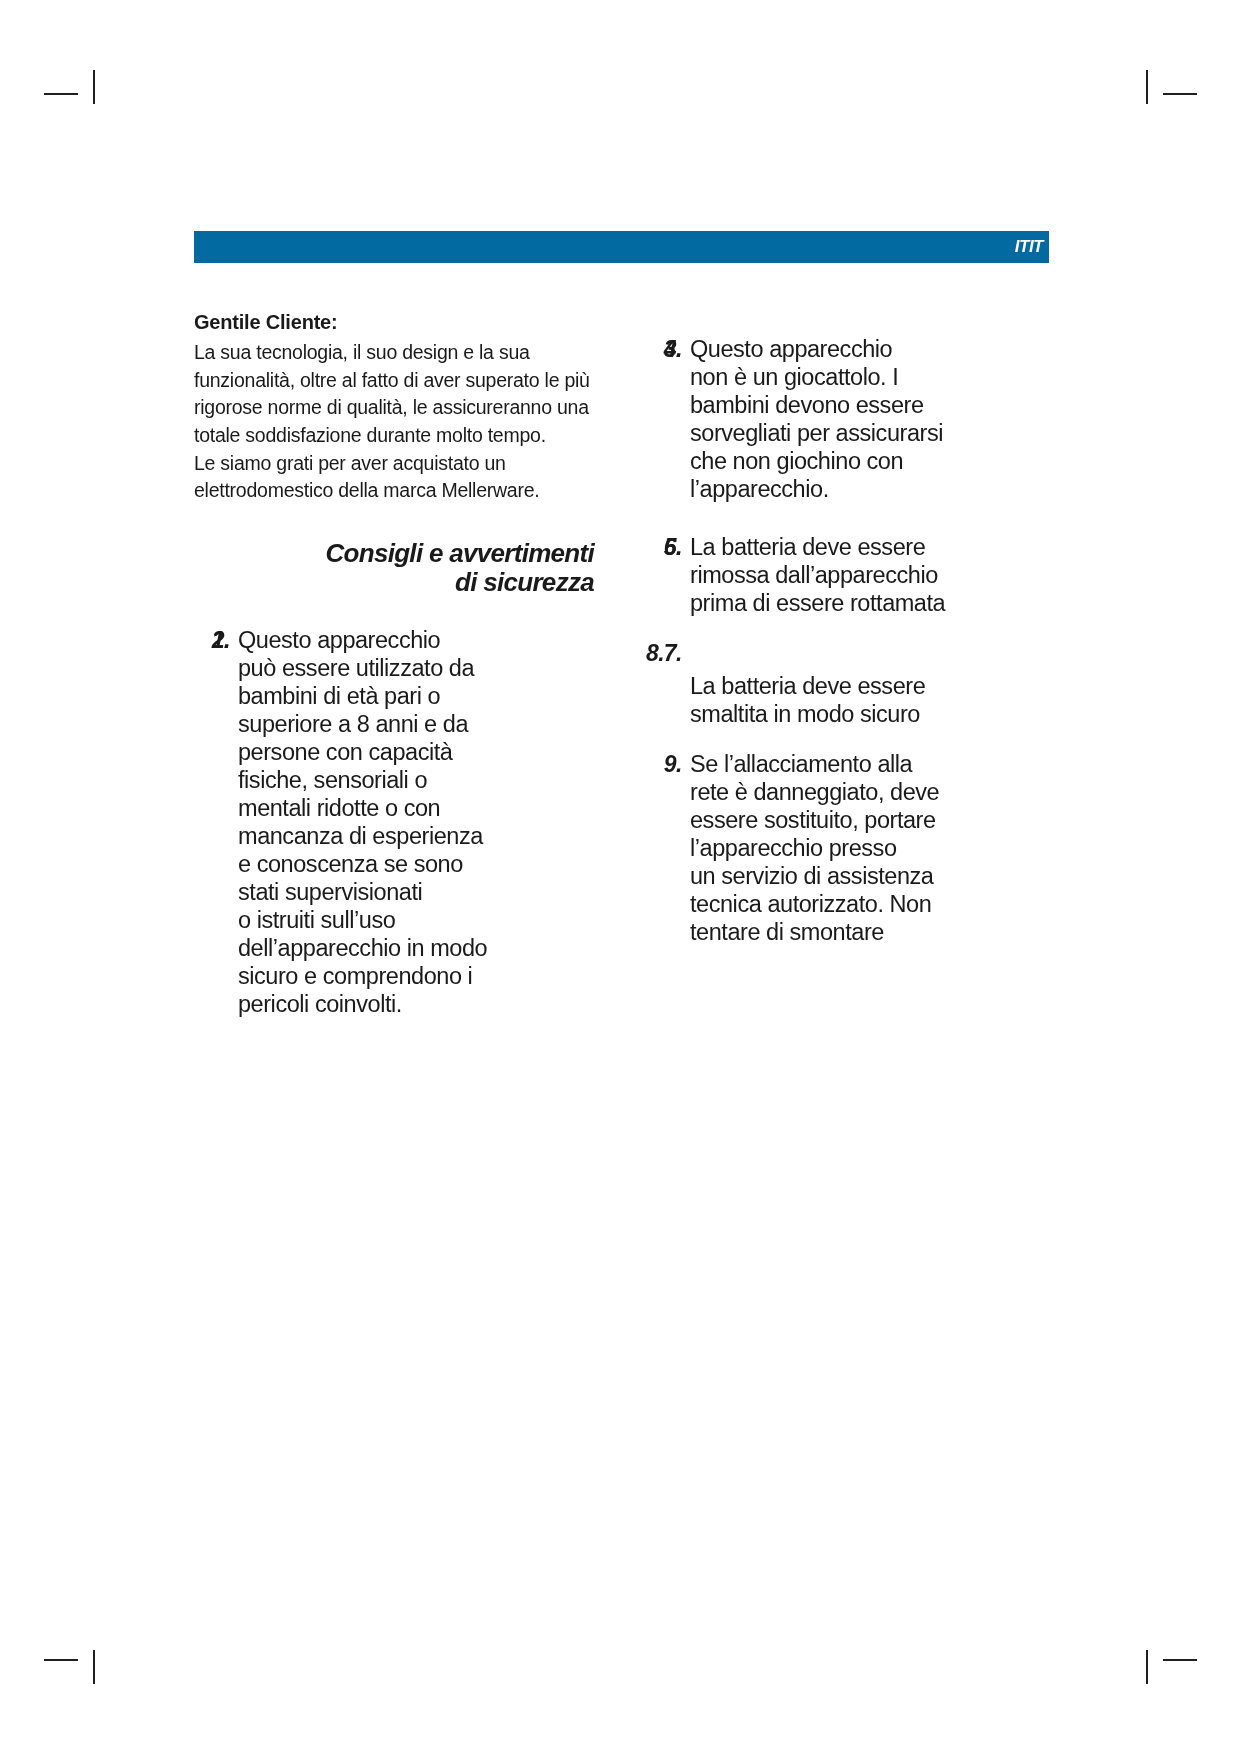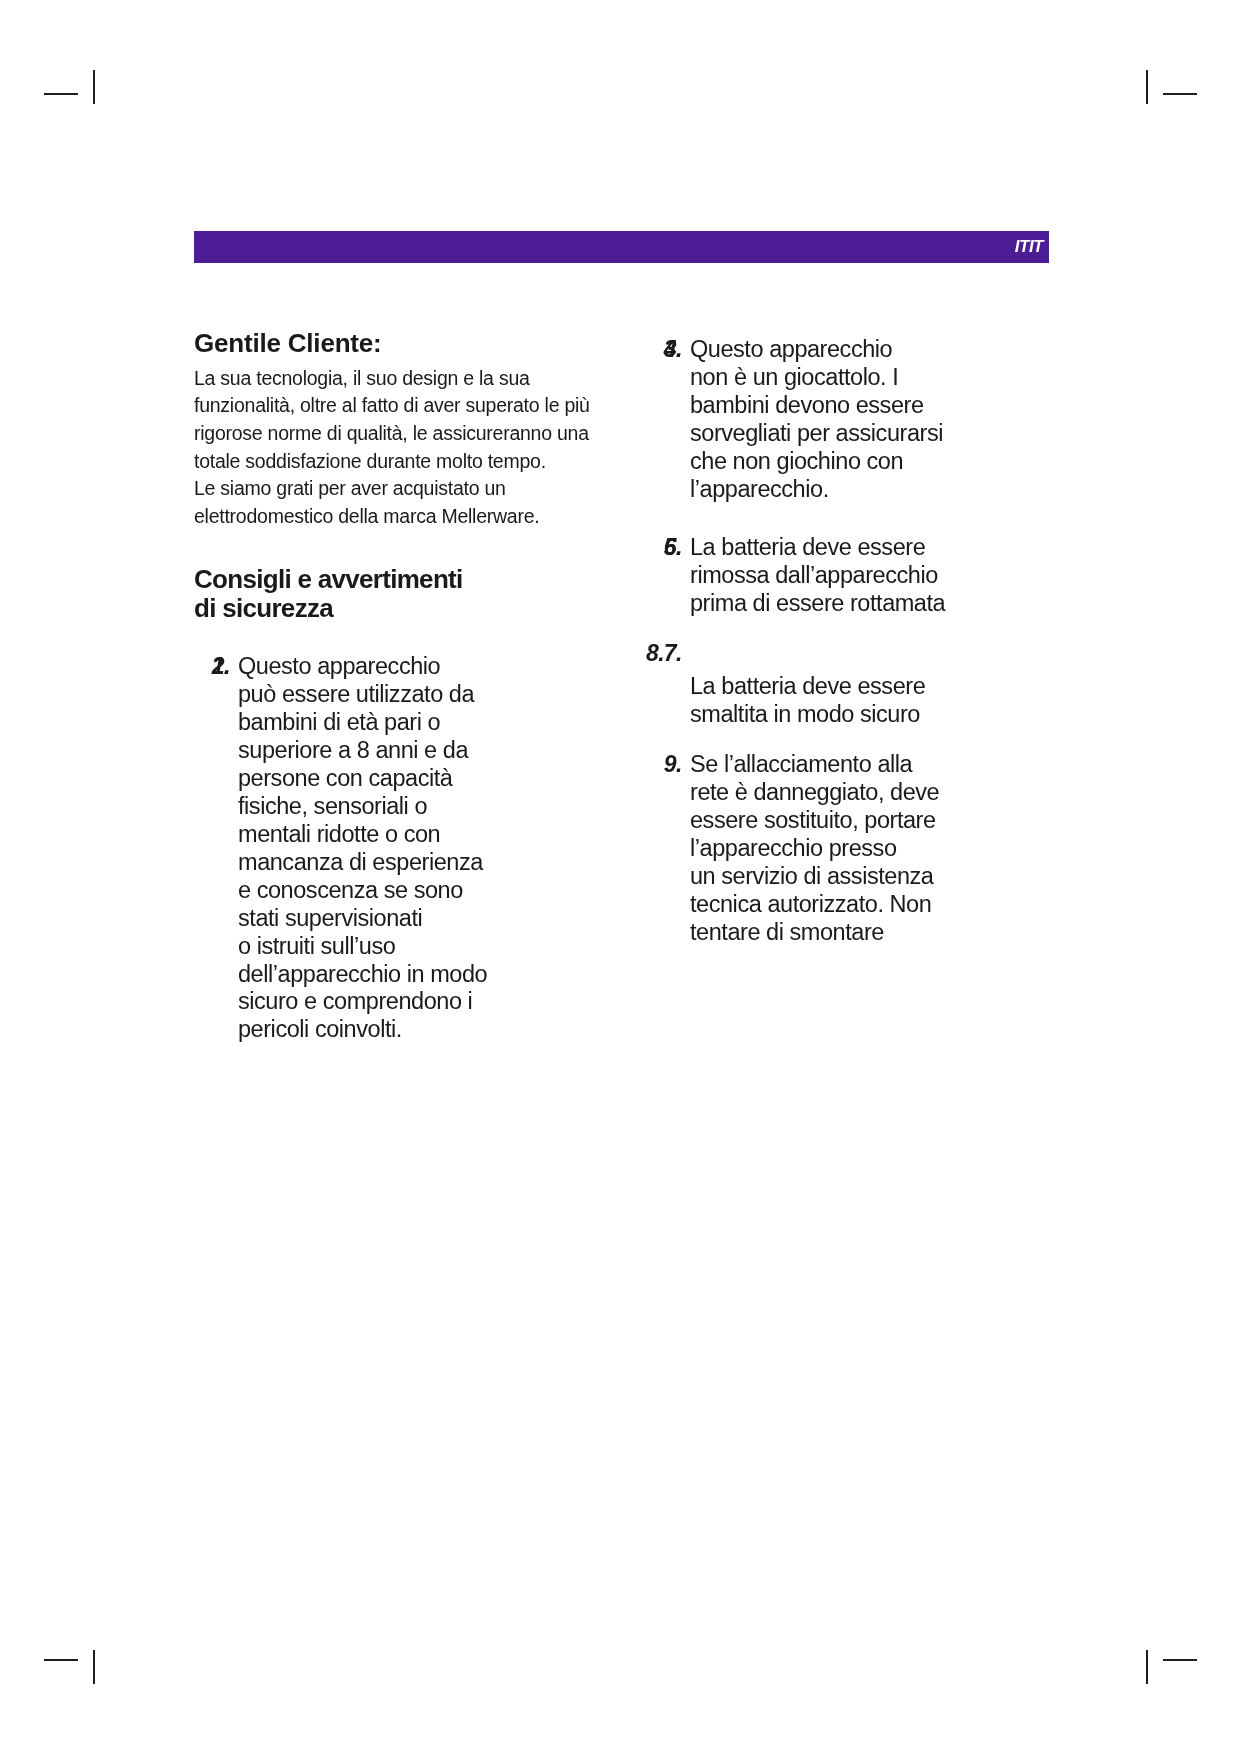--- a/index.html
+++ b/index.html
@@ -33,21 +33,21 @@
   .crop-br-h { right: 44px; bottom: 93px; }
   .crop-br-v { right: 93px; bottom: 70px; }
 
   
   .header-bar {
     position: absolute;
     left: 194px;
     top: 231px;
     width: 855px;
     height: 32px;
-    background: #4c1d95;
+    background: #0369a1;
   }
   .header-lang {
     position: absolute;
     right: 6px;
     top: 50%;
     transform: translateY(-50%);
     color: #ffffff;
     font-size: 17px;
     font-weight: bold;
     font-style: italic;
@@ -64,43 +64,45 @@
   }
   .col {
     position: absolute;
     top: 0;
   }
   .col-left  { left: 0px;   width: 400px; }
   .col-right { left: 452px; width: 403px; }
 
   
   .greeting-title {
-    font-size: 26px;
+    font-size: 20px;
     font-weight: bold;
     line-height: 1.45;
-    margin: 17px 0 2px 0;
+    margin: 0 0 2px 0;
     letter-spacing: -0.2px;
   }
   .greeting-para {
     font-size: 19.5px;
     line-height: 1.42;
     margin: 0;
     letter-spacing: -0.25px;
     font-weight: 300;
   }
   .greeting-para + .greeting-para { margin-top: 0px; }
 
   
   .section-heading {
     font-size: 26px;
     font-weight: bold;
+    font-style: italic;
     line-height: 1.12;
     letter-spacing: -0.7px;
     margin: 34px 0 14px 0;
     white-space: pre-line;
+    text-align: right;
   }
 
   
   .list { margin: 0; padding: 0; }
 
   .item {
     position: relative;
     padding-left: 44px;
     margin-bottom: 30px;
   }

